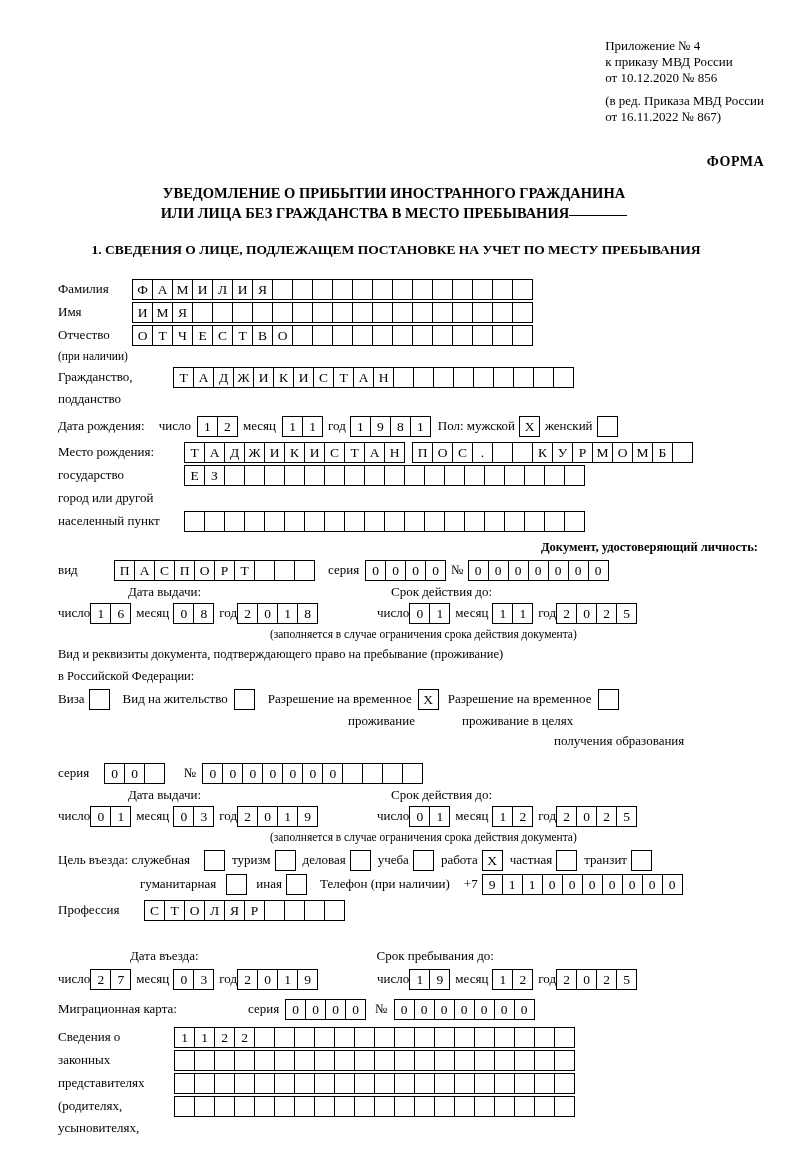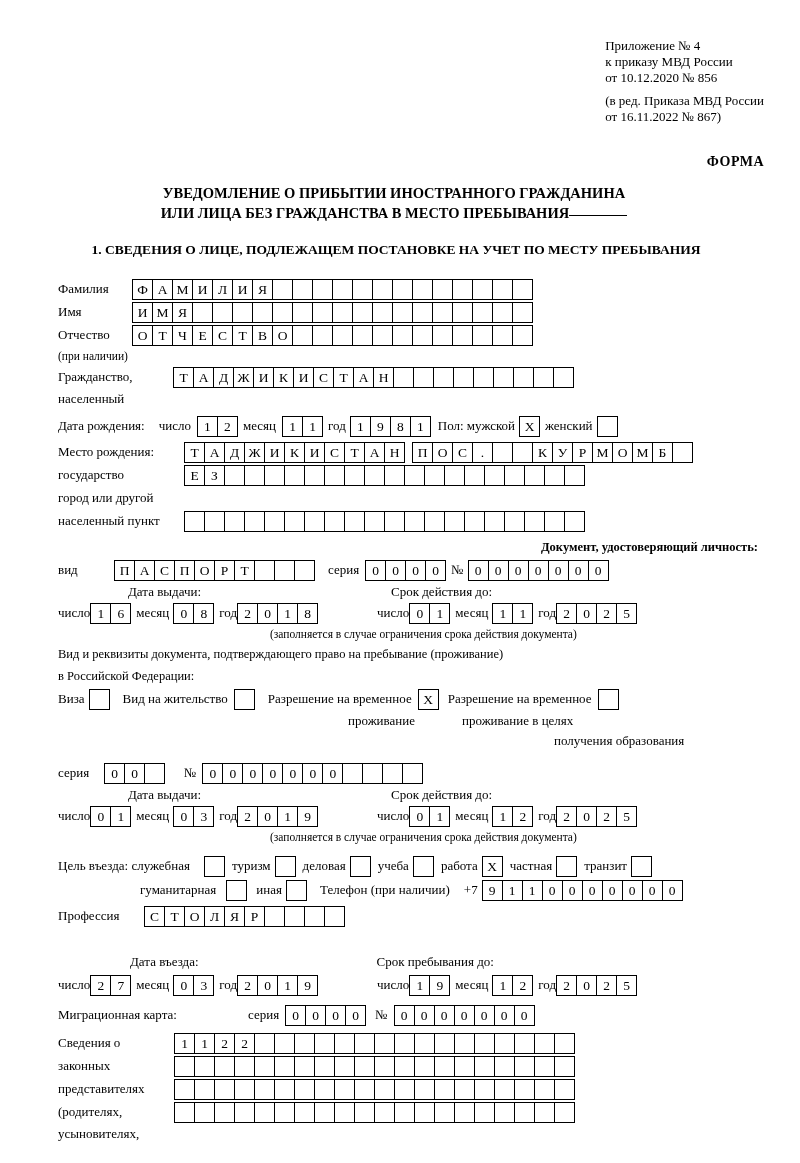--- a/index.html
+++ b/index.html
@@ -232,21 +232,21 @@
           <span class="bx"></span>
           <span class="bx"></span>
           <span class="bx"></span>
           <span class="bx"></span>
           <span class="bx"></span>
           <span class="bx"></span>
           <span class="bx"></span>
         </span>
     </div>
     <div class="row" style="min-height:20px">
-      <span class="lbl">населенный</span>
+      <span class="lbl">подданство</span>
     </div>
 
     <div class="row" style="margin-top:6px">
       <span class="lbl">Дата рождения:</span>
       <span class="sp14"></span>
       <span class="lbl">число</span>
       <span class="sp6"></span>
       <span class="boxes">
           <span class="bx">1</span>
           <span class="bx">2</span>
@@ -587,21 +587,21 @@
           <span class="bx">2</span>
           <span class="bx">5</span>
         </span>
     </div>
 
     <div class="row" style="min-height:18px">
       <span style="width:212px"></span>
       <span class="lbl small">(заполняется в случае ограничения срока действия документа)</span>
     </div>
 
-    <div class="row" style="margin-top:9px">
+    <div class="row" style="margin-top:3px">
       <span class="lbl">Цель въезда: служебная</span>
       <span class="sp14"></span>
       <span class="boxes">
           <span class="bx"></span>
         </span>
       <span class="sp8"></span>
       <span class="lbl">туризм</span>
       <span class="sp4"></span>
       <span class="boxes">
           <span class="bx"></span>

